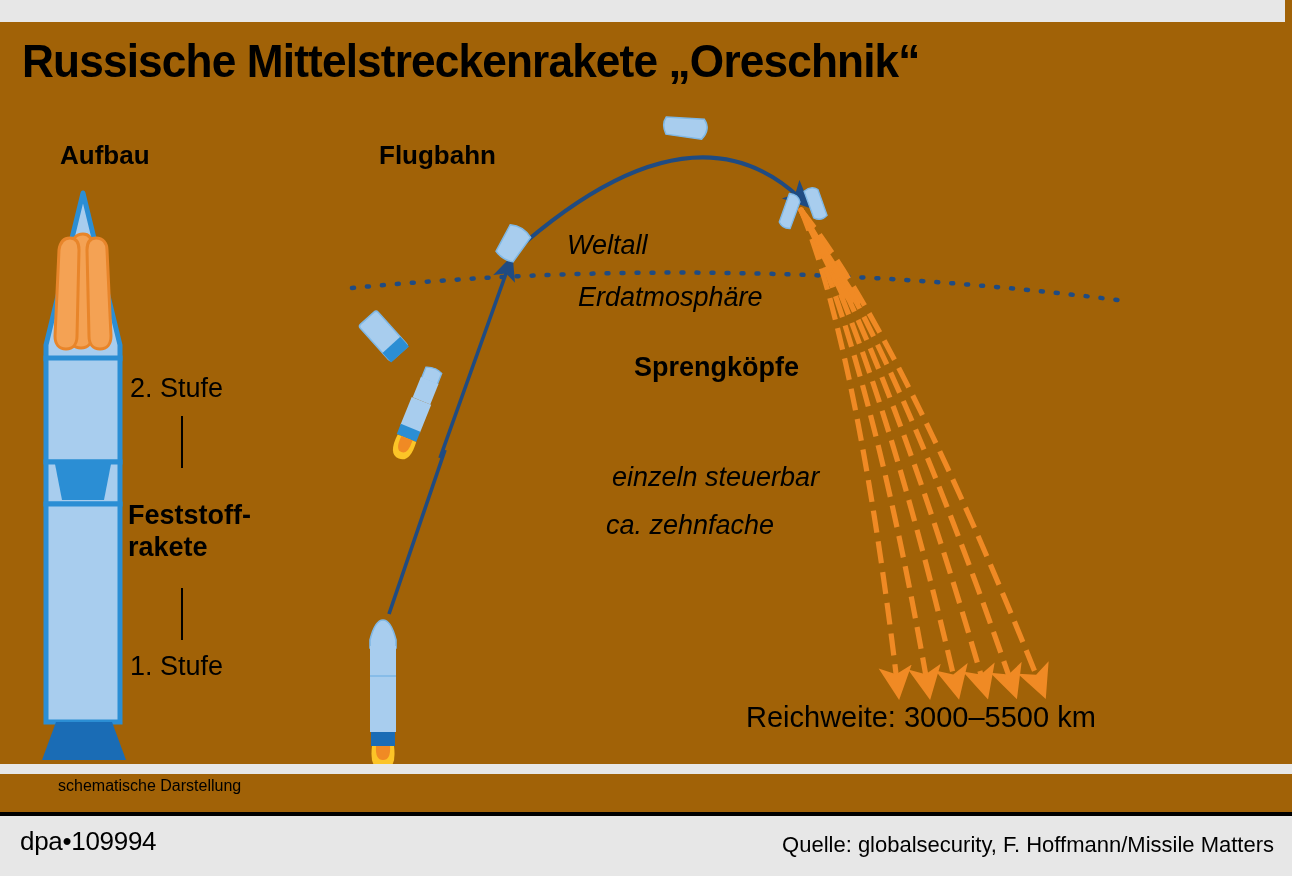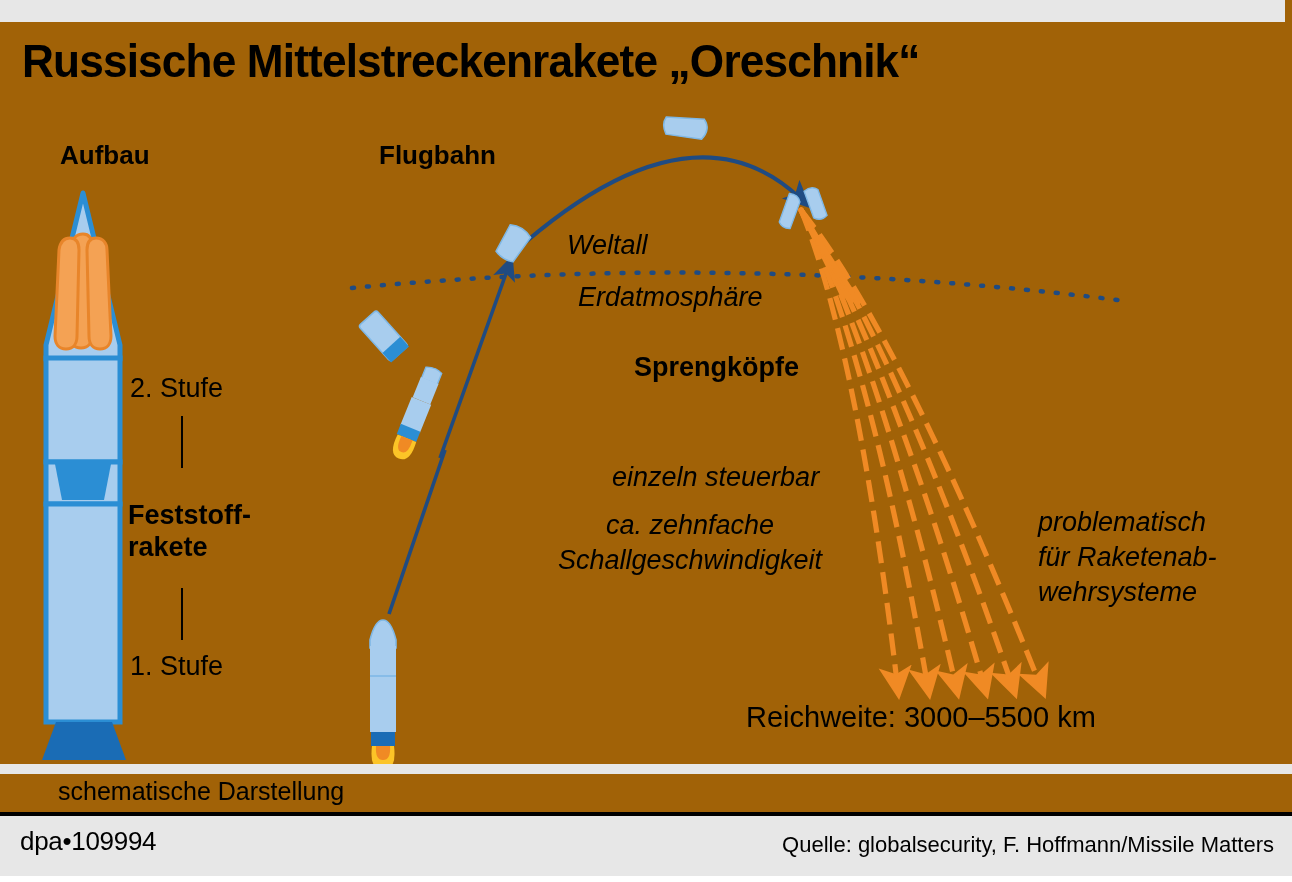--- a/index.html
+++ b/index.html
@@ -86,21 +86,21 @@
   #sprengk   { left: 634px; top: 352px; }
   #einzeln   { left: 566px; top: 460px; margin-left: 46px; }
   #steile    { left: 812px; top: 135px; }
   #problem   { left: 1038px; top: 505px; }
   #speed     { left: 520px; top: 508px; width: 340px; }
   #reich     { left: 746px; top: 700px; font-size: 29px; }
 
   #schem {
     left: 58px;
     top: 777px;
-    font-size: 25px;
+    font-size: 16px;
   }
 
   .botbar1 {
     position: absolute;
     left: 0;
     top: 764px;
     width: 1292px;
     height: 10px;
     background: #e7e7e7;
   }
@@ -273,28 +273,22 @@
     </g>
   </svg>
 
   <div class="lbl lbl-ital" id="weltall">Weltall</div>
   <div class="lbl lbl-ital" id="erdatm">Erdatmosphäre</div>
   <div class="lbl lbl-bold" id="sprengk">Sprengköpfe</div>
   <div class="lbl lbl-ital" id="einzeln">einzeln steuerbar</div>
 
   <div class="lbl lbl-ital-c" id="speed">
     <div>ca. zehnfache</div>
-    <div>Schallgeschwindigkeit</div>
   </div>
 
-  <div class="lbl lbl-ital" id="problem">
-    <div>problematisch</div>
-    <div>für Raketenab-</div>
-    <div>wehrsysteme</div>
-  </div>
 
   <div class="lbl lbl-reg" id="reich">Reichweite: 3000–5500 km</div>
 
   <div class="botbar1"></div>
   <div class="lbl" id="schem">schematische Darstellung</div>
   <div class="botrule"></div>
   <div class="botbar2"></div>
   <div id="dpa">dpa•109994</div>
   <div id="quelle">Quelle: globalsecurity, F. Hoffmann/Missile Matters</div>
   <div class="botrule2"></div>

